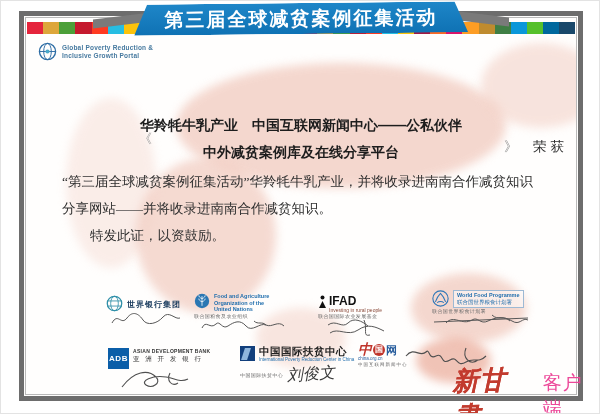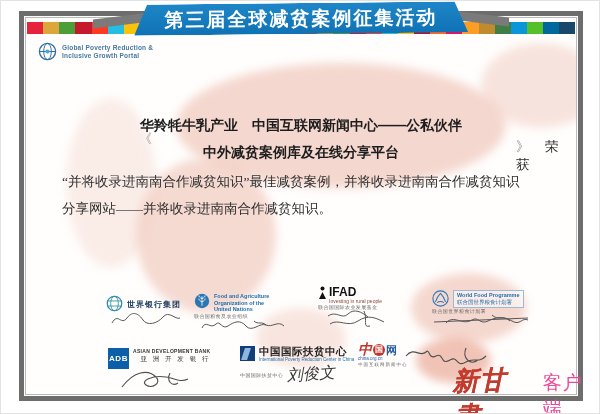--- a/index.html
+++ b/index.html
@@ -41,21 +41,21 @@
 
   
   .cert-title{position:absolute;left:0;top:50px;width:100%;text-align:center;
               font-size:18px;font-weight:bold;color:#191919;letter-spacing:14px;text-indent:14px;
               font-family:"Liberation Sans",sans-serif;}
   .case-block{position:absolute;left:70px;top:94px;width:410px;text-align:center;
               font-weight:bold;font-size:14px;line-height:27px;color:#1d1d1d;
               font-family:"Liberation Sans",sans-serif;}
   .bracket-open{position:absolute;left:113px;top:112px;font-size:13px;color:#9b9b9b;}
   .honor{position:absolute;left:478px;top:120px;font-size:13.5px;color:#2e2e2e;
-         font-family:"Liberation Serif",serif;letter-spacing:4px;margin-left:12px;}
+         font-family:"Liberation Serif",serif;letter-spacing:4px;}
   .honor .br{color:#8d8d8d;letter-spacing:8px;}
   .body-text{position:absolute;left:36px;top:150px;width:482px;
              font-family:"Liberation Serif",serif;font-size:13.5px;line-height:27px;color:#2f2f2f;}
   .body-text .indent{text-indent:28px;display:block;}
 
   
   .signer{position:absolute;}
   .row{display:flex;align-items:flex-start;gap:4px;}
   .tiny{font-size:5px;color:#6b6b6b;letter-spacing:.4px;}
   .sig{display:block;margin-top:-2px;}
@@ -176,22 +176,23 @@
     <div class="case-block">
       <div>华羚牦牛乳产业　中国互联网新闻中心——公私伙伴</div>
       <div>中外减贫案例库及在线分享平台</div>
     </div>
     <div class="honor">
       <span class="br">》</span>
       <span>荣获</span>
     </div>
 
     <div class="body-text">
-      <span>“并将收录进南南合作减贫知识”最佳减贫案例，并将收录进南南合作减贫知识</span><br>
+      <span>“第三届全球减贫案例征集活动”华羚牦牛乳产业，并将收录进南南合作减贫知识</span><br>
       <span>分享网站——并将收录进南南合作减贫知识。</span>
+      <span class="indent">特发此证，以资鼓励。</span>
     </div>
 
     <div class="signer" style="left:80px;top:277px;">
       <div class="row">
         <svg width="17" height="17" viewBox="0 0 20 20">
           <circle cx="10" cy="10" r="8.5" fill="none" stroke="#2f8fa8" stroke-width="1.5"></circle>
           <ellipse cx="10" cy="10" rx="4.5" ry="8.5" fill="none" stroke="#2f8fa8" stroke-width="1"></ellipse>
           <line x1="1.5" y1="7" x2="18.5" y2="7" stroke="#2f8fa8" stroke-width="1"></line>
           <line x1="1.5" y1="13" x2="18.5" y2="13" stroke="#2f8fa8" stroke-width="1"></line>
         </svg>
@@ -213,21 +214,21 @@
           <div>Organization of the</div>
           <div>United Nations</div>
         </div>
       </div>
       <div class="tiny">联合国粮食及农业组织</div>
       <svg class="sig" width="95" height="16" viewBox="0 0 95 16">
         <path d="M8 11 C12 2,16 13,22 7 C26 3,28 13,34 9 S46 2,52 9 S66 5,72 8 S84 3,90 9 M60 4 C64 8,68 4,72 8" stroke="#575757" fill="none" stroke-width="1"></path>
       </svg>
     </div>
 
-    <div class="signer" style="left:292px;top:268px;">
+    <div class="signer" style="left:292px;top:277px;">
       <div class="row" style="gap:2px;">
         <svg width="9" height="13" viewBox="0 0 9 13">
           <circle cx="4.5" cy="2.5" r="2" fill="#111"></circle>
           <path d="M1 13 L4.5 6 L8 13 Z" fill="#111"></path>
         </svg>
         <div>
           <div class="ifad-abbr">IFAD</div>
           <div class="ifad-tag">Investing in rural people</div>
         </div>
       </div>
@@ -248,21 +249,21 @@
           <div class="wfp-en">World Food Programme</div>
           <div class="wfp-cn">联合国世界粮食计划署</div>
         </div>
       </div>
       <div class="tiny">联合国世界粮食计划署</div>
       <svg class="sig" width="100" height="16" viewBox="0 0 100 16">
         <path d="M2 10 L96 6 M14 11 C22 2,30 14,40 8 C46 4,48 13,56 9 S72 4,80 9 S90 5,96 8 M60 3 C66 9,72 3,78 9" stroke="#575757" fill="none" stroke-width="1"></path>
       </svg>
     </div>
 
-    <div class="signer" style="left:82px;top:330px;text-align:right;">
+    <div class="signer" style="left:82px;top:330px;">
       <div class="row">
         <div class="adb-sq">ADB</div>
         <div>
           <div class="adb-en">ASIAN DEVELOPMENT BANK</div>
           <div class="adb-cn">亚 洲 开 发 银 行</div>
         </div>
       </div>
       <svg class="sig" width="95" height="26" viewBox="0 0 95 26">
         <path d="M14 20 C26 4,40 2,48 10 C54 16,44 22,38 18 C32 14,44 8,58 10 C66 11,72 16,80 12 M62 6 C58 14,64 20,70 16" stroke="#4f4f4f" fill="none" stroke-width="1.1"></path>
       </svg>

